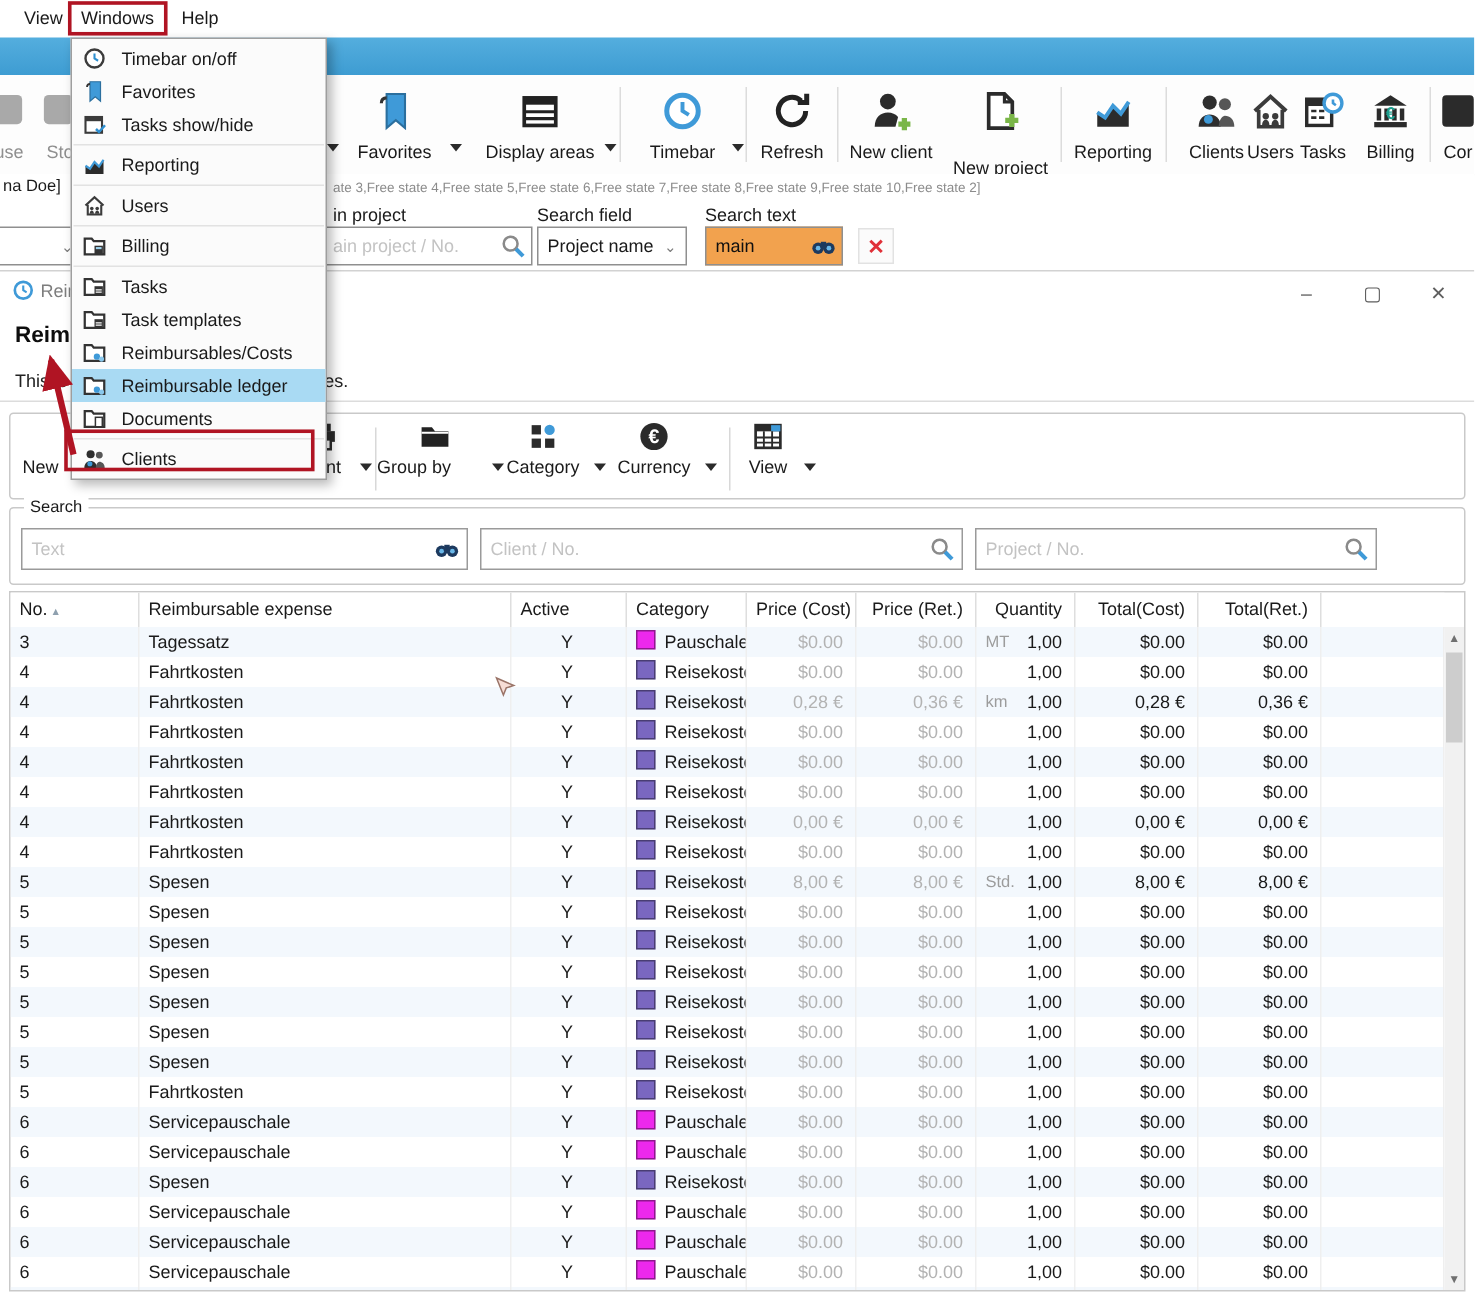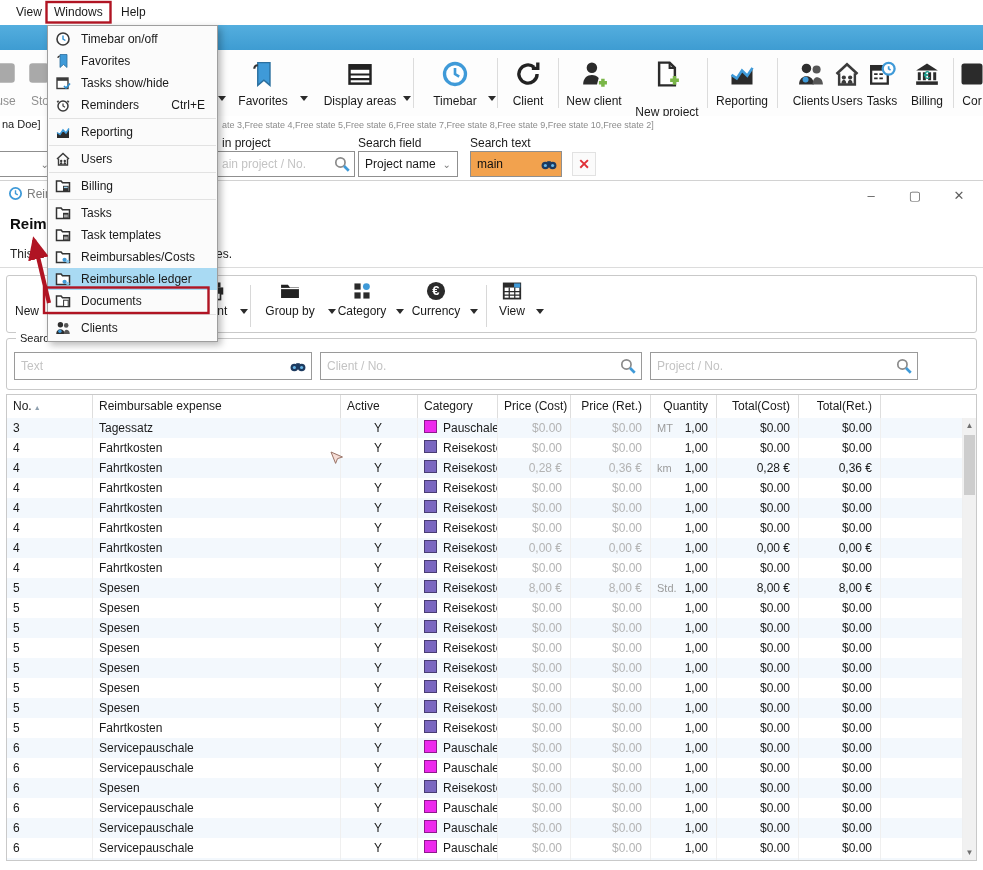--- a/index.html
+++ b/index.html
@@ -110,21 +110,21 @@
       <div class="tb-icon" style="left: 441px;"><svg width="28" height="28" viewBox="0 0 16 16">
           <circle cx="8" cy="8" r="6" fill="#fff" stroke="#3f9ad8" stroke-width="1.9"></circle>
           <path d="M8 4.6V8l2.4 1.5" stroke="#3f9ad8" stroke-width="1.5" fill="none"></path>
         </svg></div>
       <div class="tb-lbl" style="left: 455px;">Timebar</div>
       <div class="dd" style="left: 488px; top: 46px;"></div>
       <div class="tb-icon" style="left: 514px;"><svg width="28" height="28" viewBox="0 0 16 16">
           <path d="M13.2 8 a5.2 5.2 0 1 1-1.7-3.85" fill="none" stroke="#222" stroke-width="1.9"></path>
           <path d="M13.6 1.4 v3.4 h-3.4" fill="none" stroke="#222" stroke-width="1.9"></path>
         </svg></div>
-      <div class="tb-lbl" style="left: 528px;">Client</div>
+      <div class="tb-lbl" style="left: 528px;">Refresh</div>
       <div class="tb-icon" style="left: 580px;"><svg width="28" height="28" viewBox="0 0 16 16">
           <circle cx="6.8" cy="4.4" r="3" fill="#2b2b2b"></circle>
           <path d="M1.8 14 c0-3.6 2.3-5.4 5-5.4 1.6 0 3 .6 3.9 1.7 l-1 3.7 z" fill="#2b2b2b"></path>
           <path d="M10.8 13 h4.6 M13.1 10.7 v4.6" stroke="#7ab648" stroke-width="2"></path>
         </svg></div>
       <div class="tb-lbl" style="left: 594px;">New client</div>
       <div class="tb-icon" style="left: 653px;"><svg width="28" height="28" viewBox="0 0 16 16">
           <path d="M3.5 1.5 h6 l3 3 V14.5 h-9 z" fill="#fff" stroke="#2b2b2b" stroke-width="1.4"></path>
           <path d="M9.5 1.5 v3 h3" fill="none" stroke="#2b2b2b" stroke-width="1.2"></path>
           <path d="M9.8 11.6 h5 M12.3 9.1 v5" stroke="#7ab648" stroke-width="2"></path>
@@ -234,21 +234,21 @@
           <rect x="2" y="5.4" width="12" height="5.2" fill="#2b2b2b"></rect>
           <rect x="4" y="9.4" width="8" height="4.8" fill="#fff" stroke="#2b2b2b" stroke-width="1.2"></rect>
         </svg></div>
       <div class="t2-lbl" style="left: 197px; width: 36px;">Print</div>
       <div class="dd" style="left: 240px; top: 128px;"></div>
       <div class="t2-sep" style="left: 250px;"></div>
       <div class="t2-icon" style="left: 279px;"><svg width="22" height="22" viewBox="0 0 16 16">
           <path d="M1.5 13 V3.5 h5 l1.5 2 h6.5 V13 z" fill="#222"></path>
           <path d="M1.5 6.2 h13" stroke="#fff" stroke-width=".9"></path>
         </svg></div>
-      <div class="t2-lbl" style="left: 258px; width: 64px;">Group by</div>
+      <div class="t2-lbl" style="left: 244px; width: 64px;">Group by</div>
       <div class="dd" style="left: 328px; top: 128px;"></div>
       <div class="t2-icon" style="left: 351px;"><svg width="22" height="22" viewBox="0 0 16 16">
           <rect x="2.5" y="2.5" width="4.5" height="4.5" fill="#2b2b2b"></rect>
           <rect x="2.5" y="9" width="4.5" height="4.5" fill="#2b2b2b"></rect>
           <rect x="9" y="9" width="4.5" height="4.5" fill="#2b2b2b"></rect>
           <circle cx="11.2" cy="4.8" r="2.5" fill="#3f9ad8"></circle>
         </svg></div>
       <div class="t2-lbl" style="left: 334px; width: 56px;">Category</div>
       <div class="dd" style="left: 396px; top: 128px;"></div>
       <div class="t2-icon" style="left: 425px;"><svg width="22" height="22" viewBox="0 0 16 16">
@@ -673,29 +673,20 @@
           </svg></div>
         <div class="mtxt">Favorites</div>
       </div>
       <div class="mitem">
         <div class="mic"><svg width="16" height="16" viewBox="0 0 16 16">
             <rect x="2" y="3" width="11" height="10.5" fill="#fff" stroke="#3b3b3b" stroke-width="1.4"></rect>
             <rect x="2" y="3" width="11" height="2.8" fill="#3b3b3b"></rect>
             <path d="M9 11 l2 2 4-4.5" stroke="#2e8fd0" stroke-width="1.7" fill="none"></path>
           </svg></div>
         <div class="mtxt">Tasks show/hide</div>
-      </div>
-      <div class="mitem">
-        <div class="mic"><svg width="16" height="16" viewBox="0 0 16 16">
-            <circle cx="8" cy="9" r="5" fill="#fff" stroke="#3b3b3b" stroke-width="1.5"></circle>
-            <path d="M8 6.6V9l2 1.2" stroke="#3b3b3b" stroke-width="1.2" fill="none"></path>
-            <path d="M3.6 3.8 L2.2 5.2 M12.4 3.8 L13.8 5.2" stroke="#3b3b3b" stroke-width="1.6"></path>
-          </svg></div>
-        <div class="mtxt">Reminders</div>
-        <div class="msc">Ctrl+E</div>
       </div>
       <div class="msep"></div>
       <div class="mitem">
         <div class="mic"><svg width="16" height="16" viewBox="0 0 16 16">
             <path d="M2 14 V8.5 l3 2 3-4.5 3 3 3-4.5 V14 z" fill="#2b2b2b"></path>
             <path d="M2 8.5 l3 2 3-4.5 3 3 3-4.5" stroke="#3f9ad8" stroke-width="1.5" fill="none"></path>
           </svg></div>
         <div class="mtxt">Reporting</div>
       </div>
       <div class="msep"></div>

